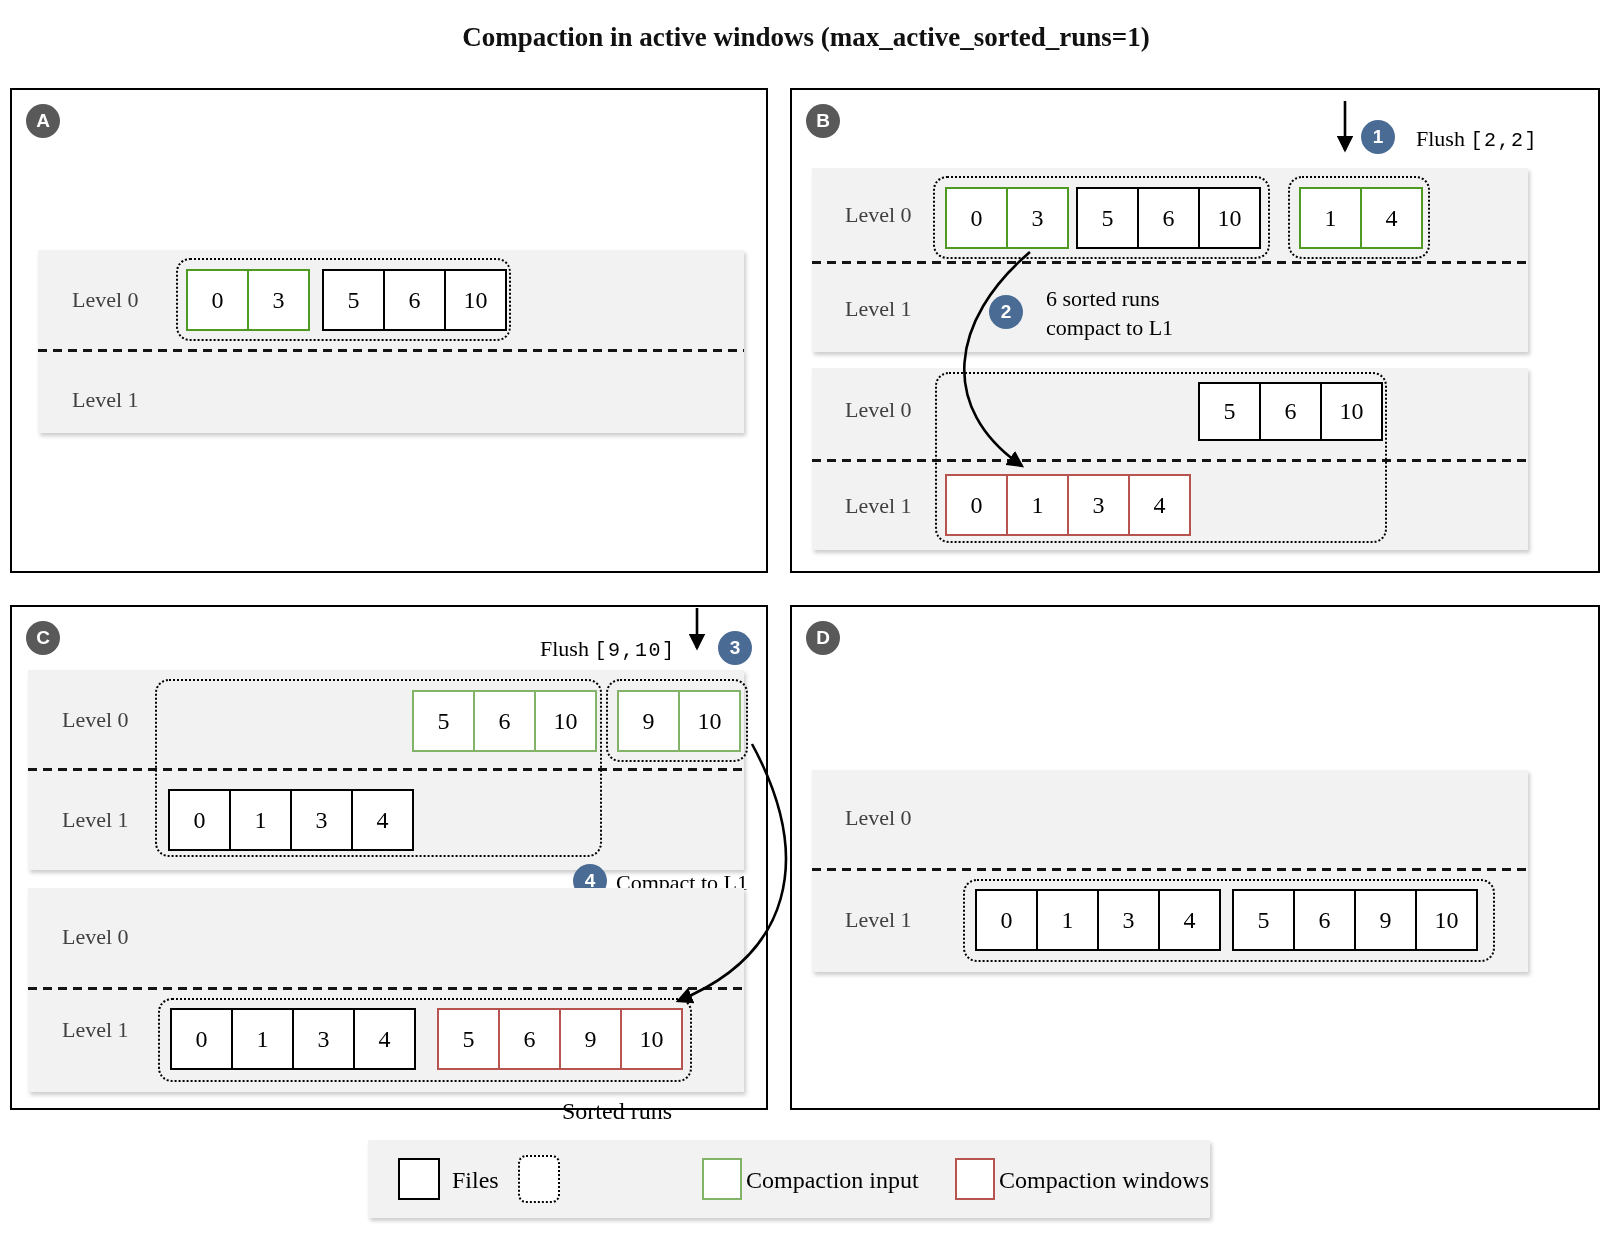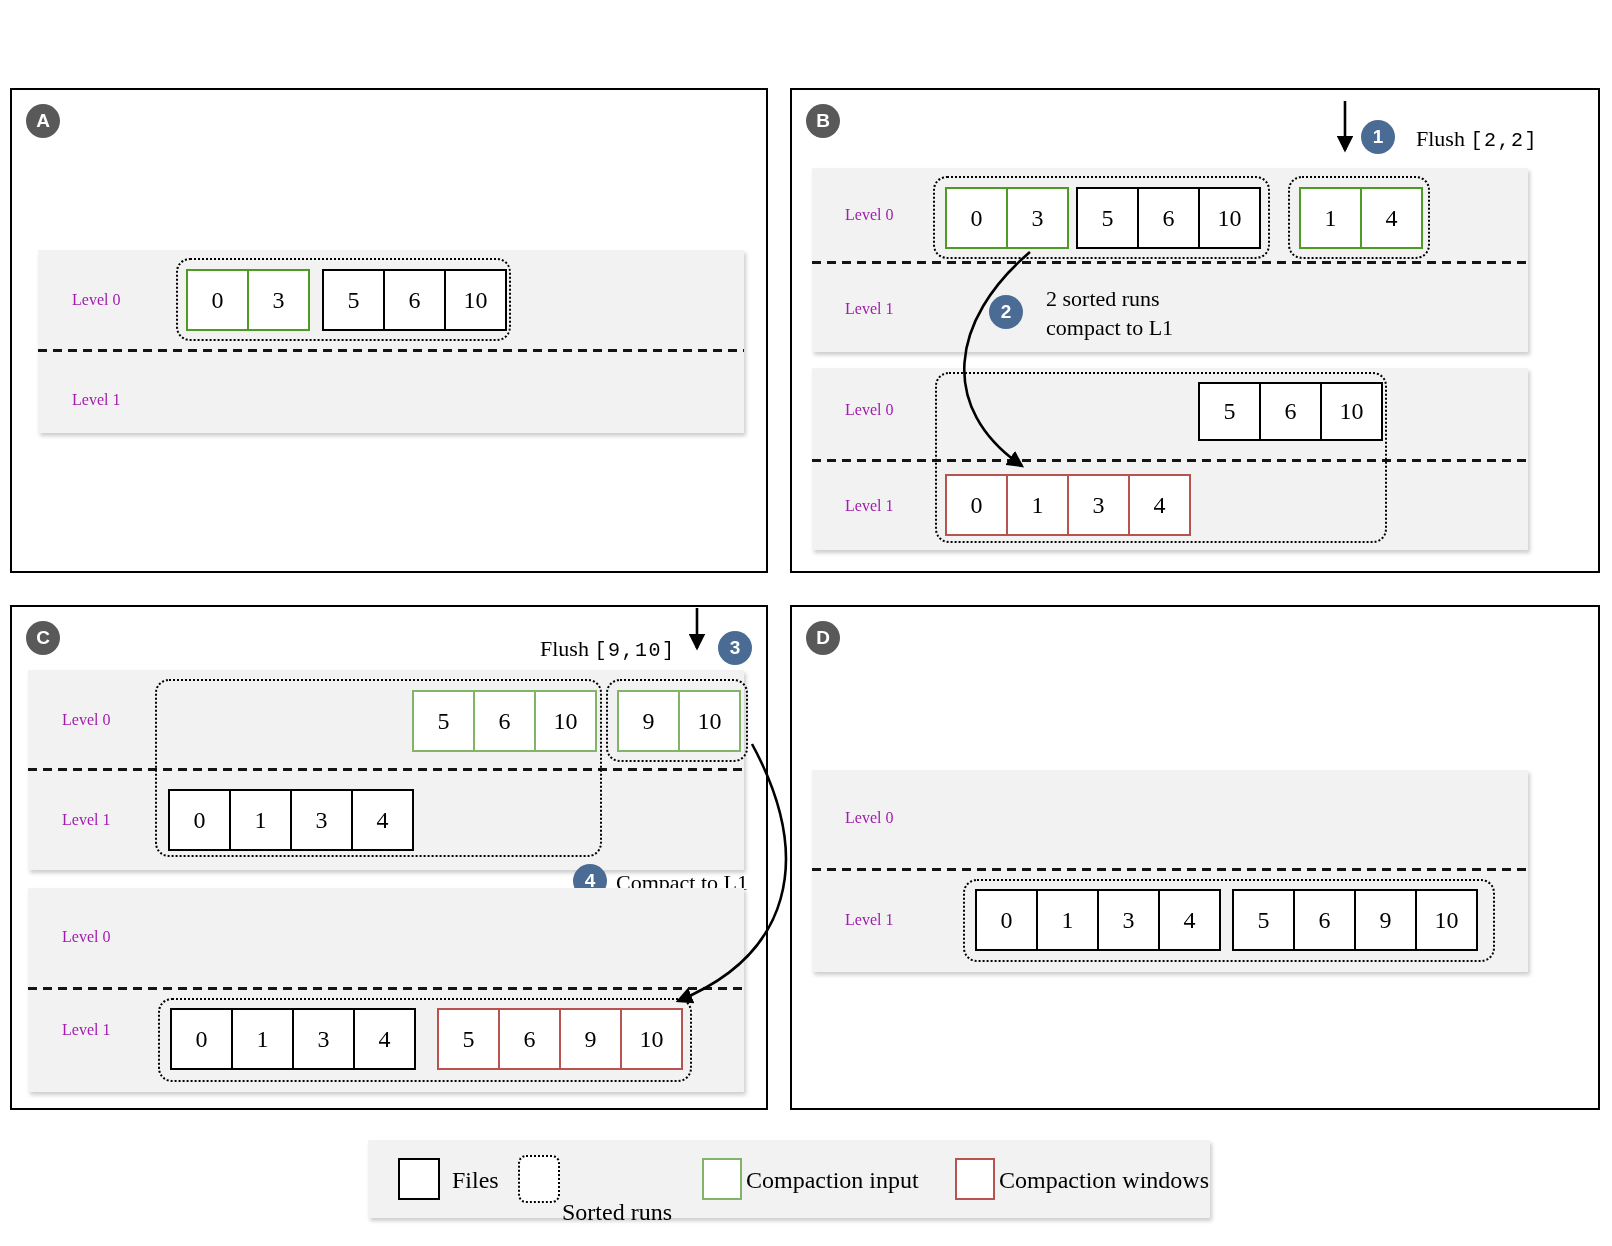--- a/index.html
+++ b/index.html
@@ -9,21 +9,21 @@
          font-size:27px;font-weight:bold;color:#111;}
   .panel{position:absolute;border:2.5px solid #000;background:#fff;box-sizing:border-box;}
   .badge{position:absolute;width:34px;height:34px;border-radius:50%;
          display:flex;align-items:center;justify-content:center;
          color:#fff;font-family:"Liberation Sans",sans-serif;font-weight:bold;font-size:19px;}
   .badge.letter{background:#595959;}
   .badge.step{background:#4a6b94;}
   .band{position:absolute;background:#f2f2f2;box-shadow:2px 3px 4px rgba(0,0,0,.20);}
   .divider{position:absolute;height:3px;
            background:repeating-linear-gradient(90deg,#141414 0 9px,transparent 9px 15px);}
-  .lvl{position:absolute;font-size:16px;color:#a21caf;line-height:26px;}
+  .lvl{position:absolute;font-size:22px;color:#404040;line-height:26px;}
   .dotted{position:absolute;border:2.2px dotted #000;border-radius:14px;box-sizing:border-box;}
   .run{position:absolute;display:flex;border:2.5px solid #000;background:#fff;}
   .cell{width:59px;height:58px;display:flex;align-items:center;justify-content:center;
         font-size:24px;color:#000;background:#fff;}
   .cell + .cell{border-left:2px solid #000;}
   .run.input{border-color:#4e9a22;}   .run.input .cell + .cell{border-left-color:#4e9a22;}
   .run.soft{border-color:#82b366;}    .run.soft .cell + .cell{border-left-color:#82b366;}
   .run.output{border-color:#b85450;}  .run.output .cell + .cell{border-left-color:#b85450;}
   .ann{position:absolute;font-size:22px;color:#000;line-height:29px;white-space:nowrap;}
   .code{font-family:"Liberation Mono",monospace;font-size:20px;letter-spacing:1.5px;}
@@ -31,20 +31,21 @@
           box-shadow:2px 3px 4px rgba(0,0,0,.20);}
   .lg-box{position:absolute;box-sizing:border-box;background:#fff;}
   .lg-label{position:absolute;font-size:24px;line-height:26px;white-space:nowrap;font-family:Liberation Serif, serif;}
   svg.overlay{position:absolute;left:0;top:0;pointer-events:none;}
 </style>
 </head>
 <body>
 
 <div class="canvas">
 
+  <div class="title">Compaction in active windows (max_active_sorted_runs=1)</div>
 
   <div class="panel" style="left:10px;top:88px;width:758px;height:485px;">
     <div class="badge letter" style="left:14px;top:14px;">A</div>
   </div>
   <div class="band" style="left:38px;top:250px;width:706px;height:183px;"></div>
   <div class="divider" style="left:38px;top:349px;width:706px;"></div>
   <div class="lvl" style="left:72px;top:287px;">Level 0</div>
   <div class="lvl" style="left:72px;top:387px;">Level 1</div>
   <div class="dotted" style="left:176px;top:258px;width:335px;height:83px;"></div>
   <div class="run input" style="left:186px;top:269px;">
@@ -80,21 +81,21 @@
     <div class="cell">6</div>
     <div class="cell">10</div>
   </div>
   <div class="dotted" style="left:1288px;top:176px;width:142px;height:83px;"></div>
   <div class="run input" style="left:1299px;top:187px;">
     <div class="cell">1</div>
     <div class="cell">4</div>
   </div>
   <div class="badge step" style="left:989px;top:295px;">2</div>
   <div class="ann" style="left:1046px;top:284px;">
-    <span>2 sorted runs</span><br>
+    <span>6 sorted runs</span><br>
     <span>compact to L1</span>
   </div>
 
   <div class="band" style="left:812px;top:368px;width:716px;height:182px;"></div>
   <div class="divider" style="left:812px;top:459px;width:716px;"></div>
   <div class="lvl" style="left:845px;top:397px;">Level 0</div>
   <div class="lvl" style="left:845px;top:493px;">Level 1</div>
   <div class="dotted" style="left:935px;top:372px;width:452px;height:171px;"></div>
   <div class="run" style="left:1198px;top:382px;">
     <div class="cell" style="height:55px;">5</div>
@@ -177,21 +178,21 @@
     <div class="cell">5</div>
     <div class="cell">6</div>
     <div class="cell">9</div>
     <div class="cell">10</div>
   </div>
 
   <div class="legend"></div>
   <div class="lg-box" style="left:398px;top:1158px;width:42px;height:42px;border:2.5px solid #000;"></div>
   <div class="lg-label" style="left:452px;top:1167px;">Files</div>
   <div class="lg-box" style="left:518px;top:1155px;width:42px;height:48px;border:2.2px dotted #000;border-radius:8px;"></div>
-  <div class="lg-label" style="left:562px;top:1199px;text-align:center;">Sorted runs</div>
+  <div class="lg-label" style="left:562px;top:1098px;text-align:center;">Sorted runs</div>
   <div class="lg-box" style="left:702px;top:1158px;width:40px;height:42px;border:2.5px solid #82b366;"></div>
   <div class="lg-label" style="left:746px;top:1167px;">Compaction input</div>
   <div class="lg-box" style="left:955px;top:1158px;width:40px;height:42px;border:2.5px solid #b85450;"></div>
   <div class="lg-label" style="left:999px;top:1167px;">Compaction windows</div>
 
   <svg class="overlay" width="1612" height="1246" viewBox="0 0 1612 1246">
     <defs>
       <marker id="ah" viewBox="0 0 10 10" refX="8.5" refY="5" markerWidth="6.5" markerHeight="6.5" orient="auto-start-reverse">
         <path d="M0,0 L10,5 L0,10 z" fill="#000"></path>
       </marker>

